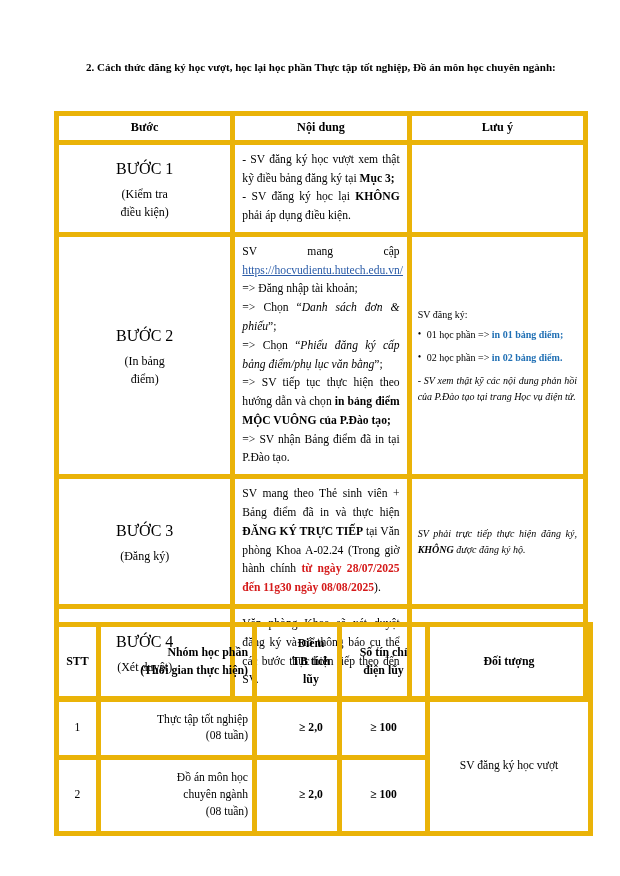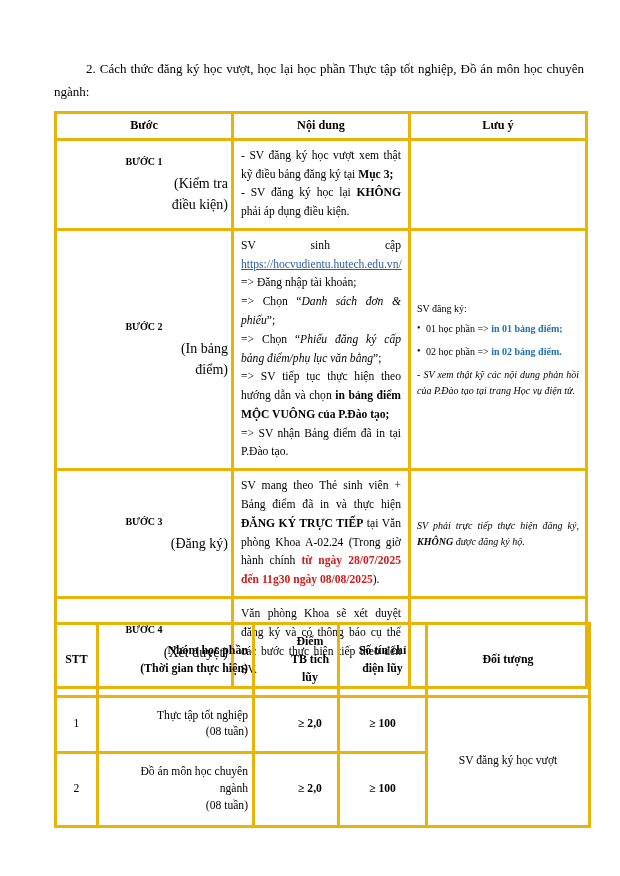--- a/index.html
+++ b/index.html
@@ -13,22 +13,22 @@
     overflow: hidden;
   }
   .page {
     position: relative;
     width: 620px;
     height: 876px;
     padding: 0;
   }
   
   .section-heading {
-    font-size: 13px;
-    font-weight: normal;
+    font-size: 11px;
+    font-weight: bold;
     line-height: 1.75;
     text-align: justify;
   }
   #heading-2 {
     position: absolute;
     left: 54px;
     top: 58px;
     width: 530px;
     text-indent: 32px;
   }
@@ -38,21 +38,21 @@
     top: 600px;
     width: 530px;
     text-align: center;
   }
   
   table {
     border-collapse: collapse;
     table-layout: fixed;
   }
   table td, table th {
-    border: 3px solid #eab308;
+    border: 5px solid #eab308;
     vertical-align: middle;
     padding: 4px 6px;
     font-size: 11.6px;
     line-height: 1.62;
   }
   
   #table-steps {
     position: absolute;
     left: 54px;
     top: 111px;
@@ -64,30 +64,29 @@
     font-size: 12.2px;
     height: 26px;
     padding: 2px 4px;
   }
   #table-steps .step-cell {
     text-align: center;
     width: 78px;
     padding: 4px 3px;
   }
   #table-steps .step-cell .step-title {
-    font-weight: bold;
-    font-size: 10px;
+    font-weight: normal;
+    font-size: 16px;
     display: block;
     margin-bottom: 3px;
   }
   #table-steps .step-cell .step-sub {
-    font-size: 14px;
+    font-size: 12px;
     display: block;
     line-height: 1.5;
-    text-align: right;
   }
   #table-steps .content-cell {
     text-align: justify;
     text-justify: inter-word;
     width: 340px;
     padding: 6px 7px;
   }
   #table-steps .note-cell {
     width: 116px;
     text-align: justify;
@@ -181,21 +180,21 @@
       </tr>
 
       <tr>
         <td class="step-cell">
           <span class="step-title">BƯỚC 2</span>
           <span class="step-sub">(In bảng</span>
           <span class="step-sub">điểm)</span>
         </td>
         <td class="content-cell">
           <span class="ln">
-            <span>SV sinh cập </span><a class="link" href="#">https://hocvudientu.hutech.edu.vn/</a>
+            <span>SV mang cập </span><a class="link" href="#">https://hocvudientu.hutech.edu.vn/</a>
           </span>
           <span class="ln">=&gt; Đăng nhập tài khoản;</span>
           <span class="ln">
             <span>=&gt; Chọn “</span><span class="i">Danh sách đơn &amp; phiếu</span><span>”;</span>
           </span>
           <span class="ln">
             <span>=&gt; Chọn “</span><span class="i">Phiếu đăng ký cấp bảng điểm/phụ lục văn bằng</span><span>”;</span>
           </span>
           <span class="ln">
             <span>=&gt; SV tiếp tục thực hiện theo hướng dẫn và chọn </span><span class="b">in bảng điểm MỘC VUÔNG của P.Đào tạo;</span>

